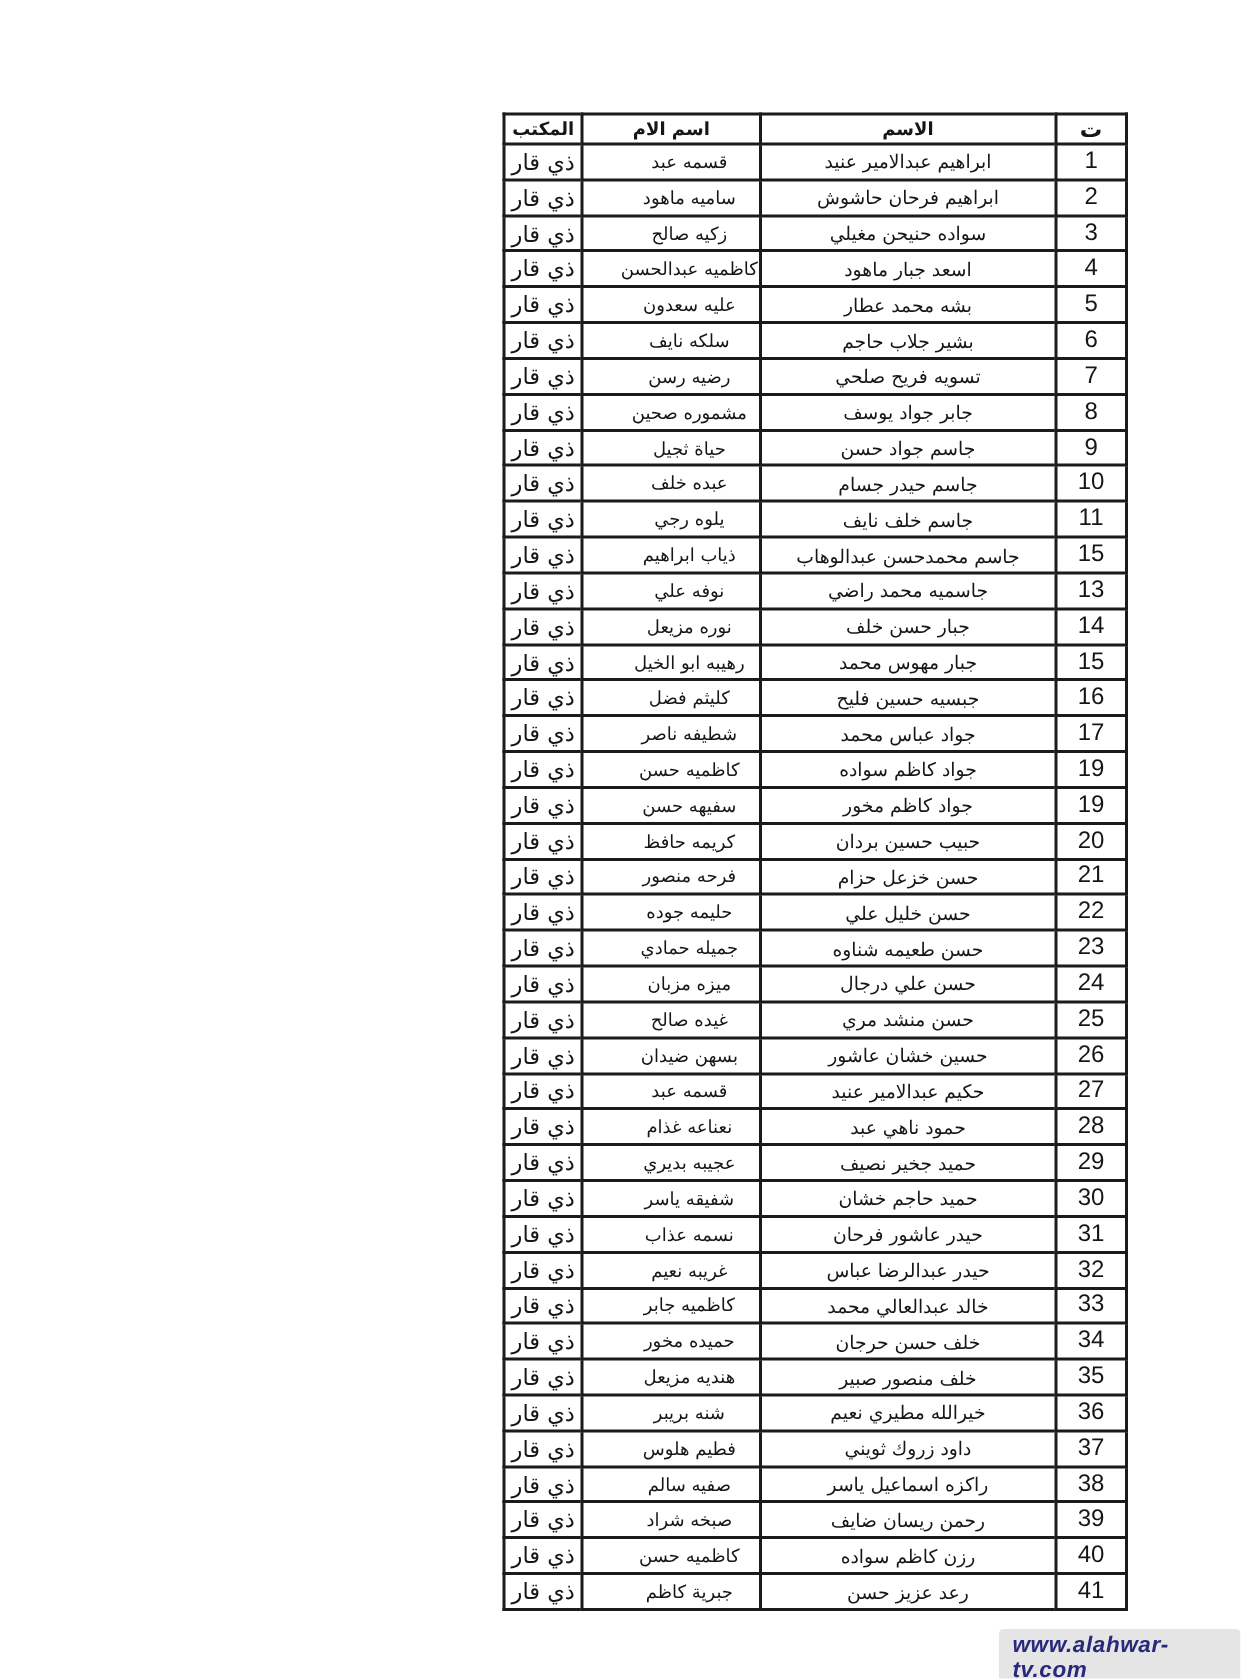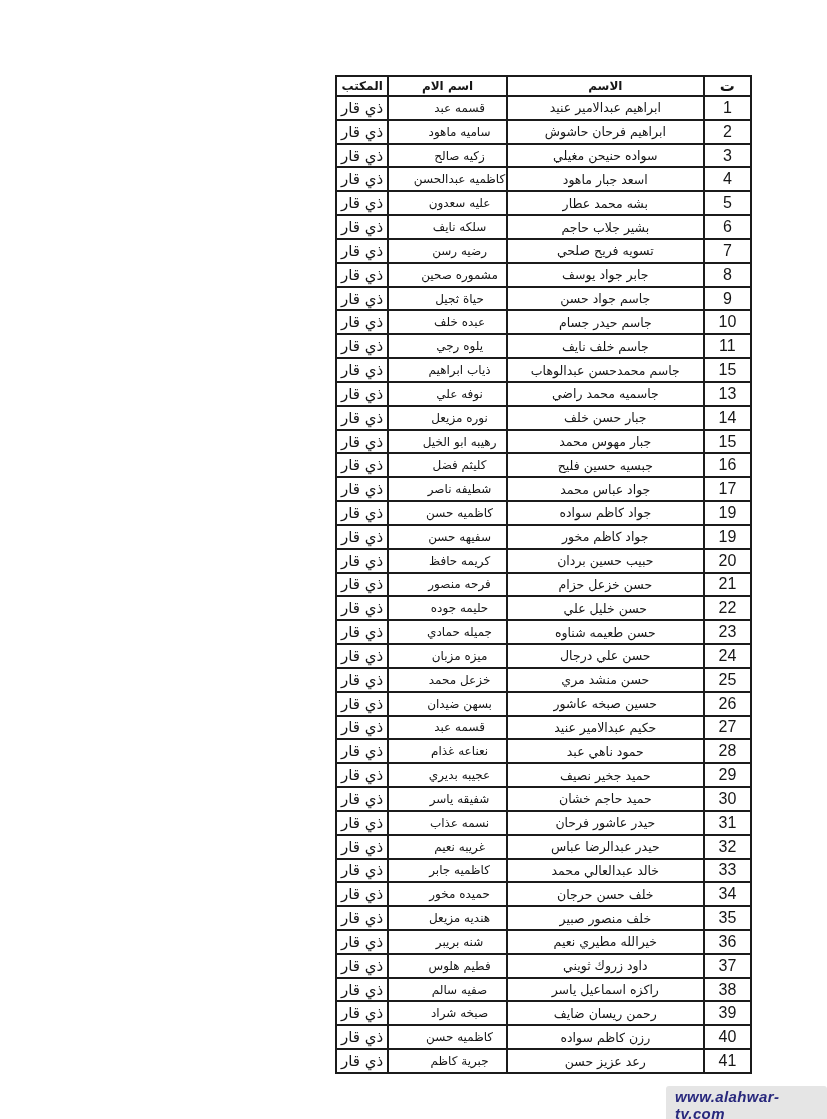--- a/index.html
+++ b/index.html
@@ -242,26 +242,26 @@
         </tr>
         <tr>
           <td class="col-no">24</td>
           <td class="col-name">حسن علي درجال</td>
           <td class="col-mother">ميزه مزبان</td>
           <td class="col-office">ذي قار</td>
         </tr>
         <tr>
           <td class="col-no">25</td>
           <td class="col-name">حسن منشد مري</td>
-          <td class="col-mother">خزعل محمد</td>
+          <td class="col-mother">غيده صالح</td>
           <td class="col-office">ذي قار</td>
         </tr>
         <tr>
           <td class="col-no">26</td>
-          <td class="col-name">حسين صبخه عاشور</td>
+          <td class="col-name">حسين خشان عاشور</td>
           <td class="col-mother">بسهن ضيدان</td>
           <td class="col-office">ذي قار</td>
         </tr>
         <tr>
           <td class="col-no">27</td>
           <td class="col-name">حكيم عبدالامير عنيد</td>
           <td class="col-mother">قسمه عبد</td>
           <td class="col-office">ذي قار</td>
         </tr>
         <tr>

